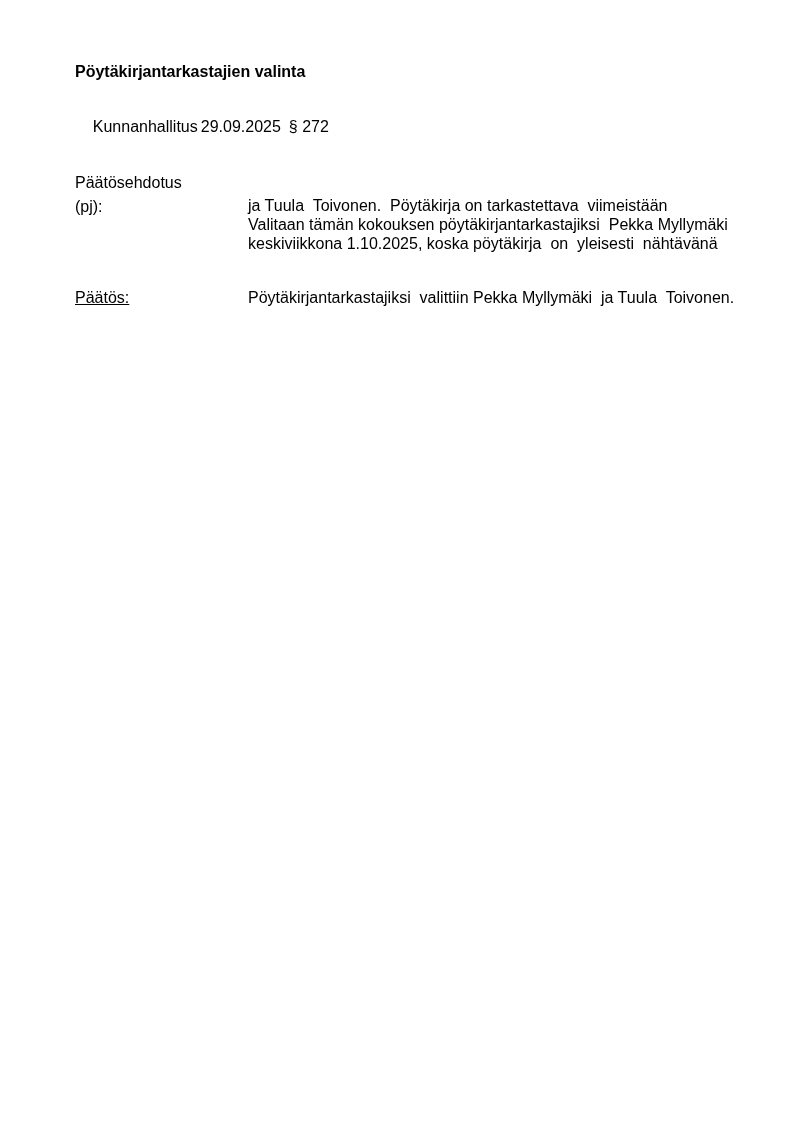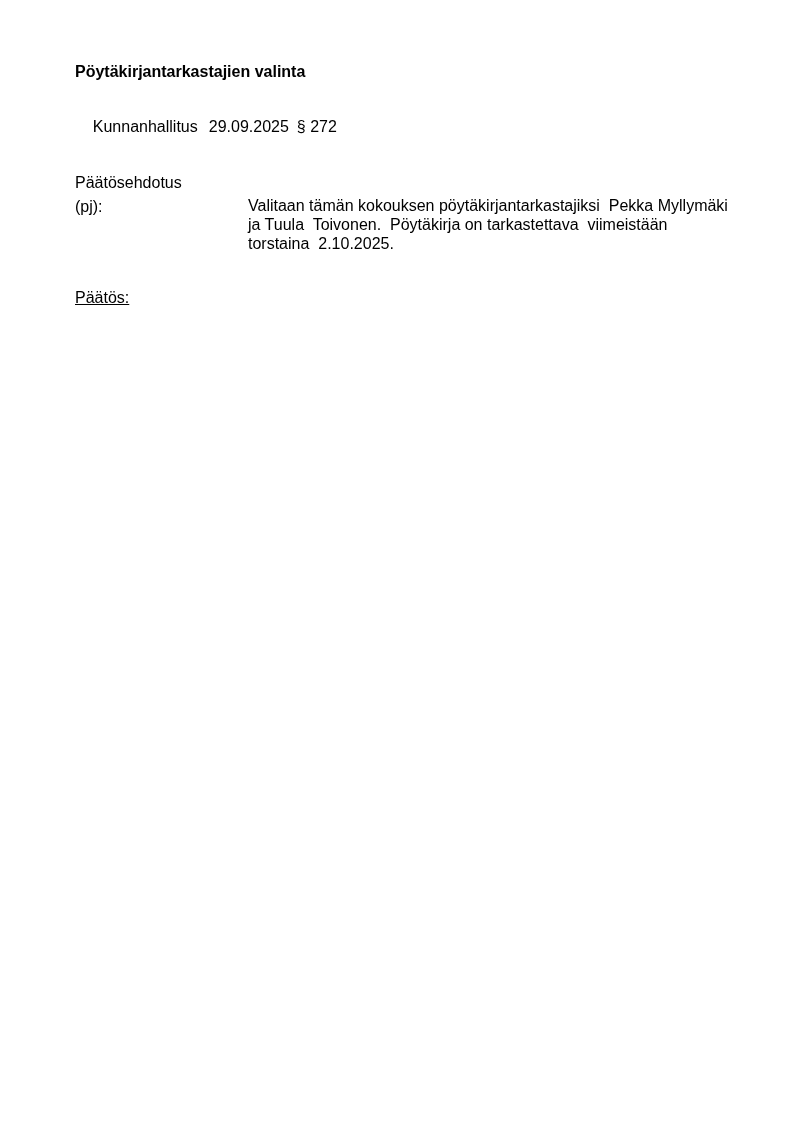--- a/index.html
+++ b/index.html
@@ -25,21 +25,21 @@
     font-weight: bold;
     white-space: pre;
     text-align: right;
   }
   .meta-line {
     position: absolute;
     top: 98px;
     left: 75px;
     white-space: pre;
   }
-  .meta-line .date { margin-left: 11px; }
+  .meta-line .date { margin-left: 3px; }
   .meta-line .section { margin-left: 8px; }
   .label-col {
     position: absolute;
     left: 75px;
     white-space: pre;
   }
   .proposal-label-1 { top: 173px; }
   .proposal-label-2 { top: 197px; }
   .decision-label   { top: 288px; text-decoration: underline; }
   .body-col {
@@ -60,21 +60,24 @@
 
   <div class="meta-line">
     <span class="committee">Kunnanhallitus</span><span class="date">29.09.2025</span><span class="section">§ 272</span>
   </div>
 
   <div class="label-col proposal-label-1">Päätösehdotus</div>
 
   <div class="label-col proposal-label-2">(pj):</div>
 
   <div class="body-col proposal-body">
+    <div class="text-line">ja Tuula  Toivonen.  Pöytäkirja on tarkastettava  viimeistään</div>
     <div class="text-line">Valitaan tämän kokouksen pöytäkirjantarkastajiksi  Pekka Myllymäki</div>
-    <div class="text-line">ja Tuula  Toivonen.  Pöytäkirja on tarkastettava  viimeistään</div>
-    <div class="text-line">torstaina  2.10.2025.</div>
+    <div class="text-line">keskiviikkona 1.10.2025, koska pöytäkirja  on  yleisesti  nähtävänä</div>
   </div>
 
   <div class="label-col decision-label">Päätös:</div>
 
+  <div class="body-col decision-body">
+    <div class="text-line">Pöytäkirjantarkastajiksi  valittiin Pekka Myllymäki  ja Tuula  Toivonen.</div>
+  </div>
 
 </div>
 
 </body></html>

